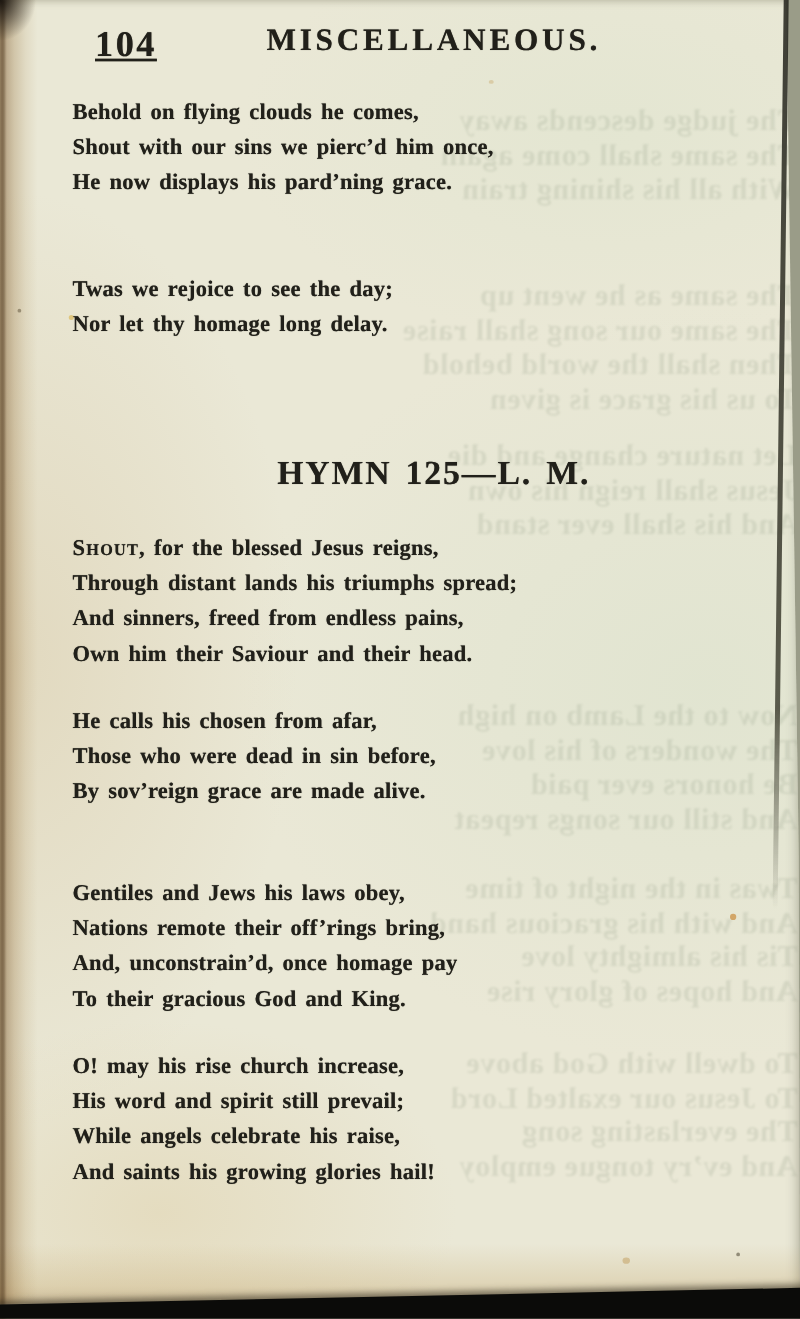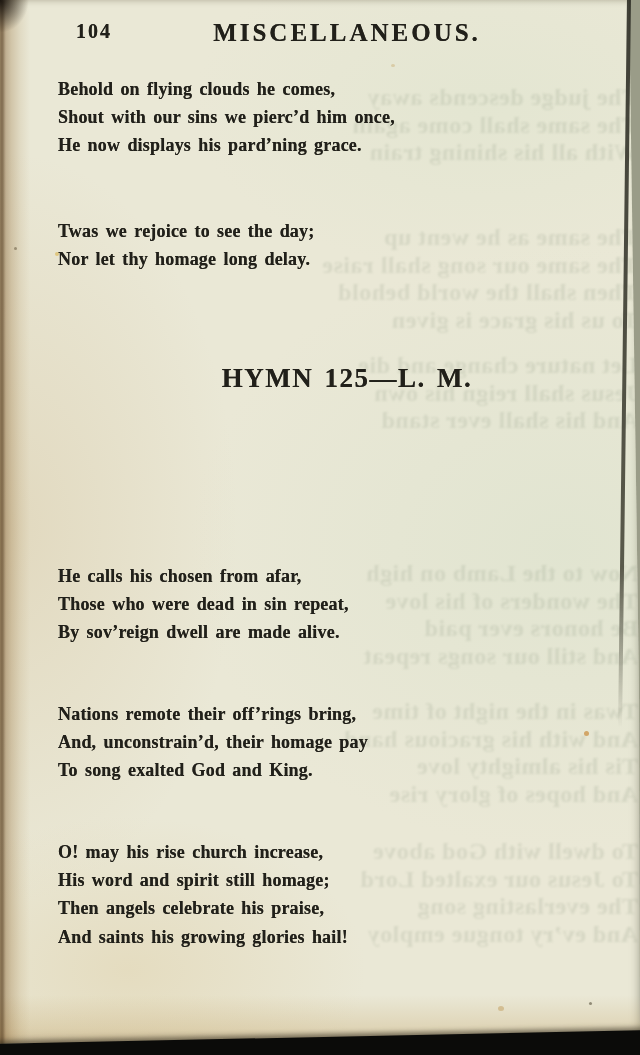--- a/index.html
+++ b/index.html
@@ -12,21 +12,21 @@
       radial-gradient(ellipse 420px 240px at 76% 10%, rgba(222,228,206,.55), transparent 70%),
       radial-gradient(ellipse 520px 420px at 88% 52%, rgba(214,224,202,.45), transparent 72%),
       radial-gradient(ellipse 340px 220px at 20% 92%, rgba(220,202,158,.40), transparent 70%),
       radial-gradient(ellipse 300px 500px at 2% 50%, rgba(206,182,138,.30), transparent 75%),
       #eae8d6;
     clip-path:polygon(0 0,629px 0,639px 686px,640px 1055px,0 1055px);
     box-shadow:inset -7px 0 9px -5px rgba(90,90,70,.38), inset 0 5px 7px -5px rgba(125,118,90,.45);}
 
   
   .ink{color:#21201a;font-weight:bold;text-shadow:0 0 .6px rgba(32,30,22,.75);}
-  .pagenum{position:absolute;left:76px;top:20px;font-size:20px;letter-spacing:2px;}
+  .pagenum{position:absolute;left:76px;top:20px;font-size:29px;letter-spacing:2px;text-decoration:underline;}
   .running-title{position:absolute;left:27px;top:19px;width:640px;text-align:center;
     font-size:25px;letter-spacing:3px;}
   .stanza{position:absolute;left:58px;right:6px;font-size:18px;line-height:28.2px;
     letter-spacing:.2px;word-spacing:2.5px;white-space:nowrap;}
   .s1{top:75px}.s2{top:217px}.s3{top:424px}.s4{top:562px}.s5{top:700px}.s6{top:838px}
   .hymn-heading{position:absolute;left:27px;top:363px;width:640px;margin:0;text-align:center;
     font-size:27px;letter-spacing:1.5px;word-spacing:3px;}
   .smallcaps{font-variant:small-caps;letter-spacing:1px;}
 
   
@@ -114,37 +114,44 @@
       <div class="line">He now displays his pard’ning grace.</div>
     </div>
 
     <div class="ink stanza s2">
       <div class="line">Twas we rejoice to see the day;</div>
       <div class="line">Nor let thy homage long delay.</div>
     </div>
 
     <h2 class="ink hymn-heading">HYMN 125—L. M.</h2>
 
+    <div class="ink stanza s3">
+      <div class="line"><span class="smallcaps">Shout</span><span>, for the blessed Jesus reigns,</span></div>
+      <div class="line">Through distant lands his triumphs spread;</div>
+      <div class="line">And sinners, freed from endless pains,</div>
+      <div class="line">Own him their Saviour and their head.</div>
+    </div>
 
     <div class="ink stanza s4">
       <div class="line">He calls his chosen from afar,</div>
-      <div class="line">Those who were dead in sin repeat,</div>
-      <div class="line">By sov’reign dwell are made alive.</div>
+      <div class="line">Those who were dead in sin before,</div>
+      <div class="line">By sov’reign grace are made alive.</div>
     </div>
 
     <div class="ink stanza s5">
+      <div class="line">Gentiles and Jews his laws obey,</div>
       <div class="line">Nations remote their off’rings bring,</div>
-      <div class="line">And, unconstrain’d, their homage pay</div>
-      <div class="line">To song exalted God and King.</div>
+      <div class="line">And, unconstrain’d, once homage pay</div>
+      <div class="line">To their gracious God and King.</div>
     </div>
 
     <div class="ink stanza s6">
       <div class="line">O! may his rise church increase,</div>
-      <div class="line">His word and spirit still homage;</div>
-      <div class="line">Then angels celebrate his praise,</div>
+      <div class="line">His word and spirit still prevail;</div>
+      <div class="line">While angels celebrate his raise,</div>
       <div class="line">And saints his growing glories hail!</div>
     </div>
 
     <div class="speck f1"></div>
     <div class="speck f2"></div>
     <div class="speck f3"></div>
     <div class="speck f4"></div>
     <div class="speck f5"></div>
     <div class="speck f6"></div>
 

